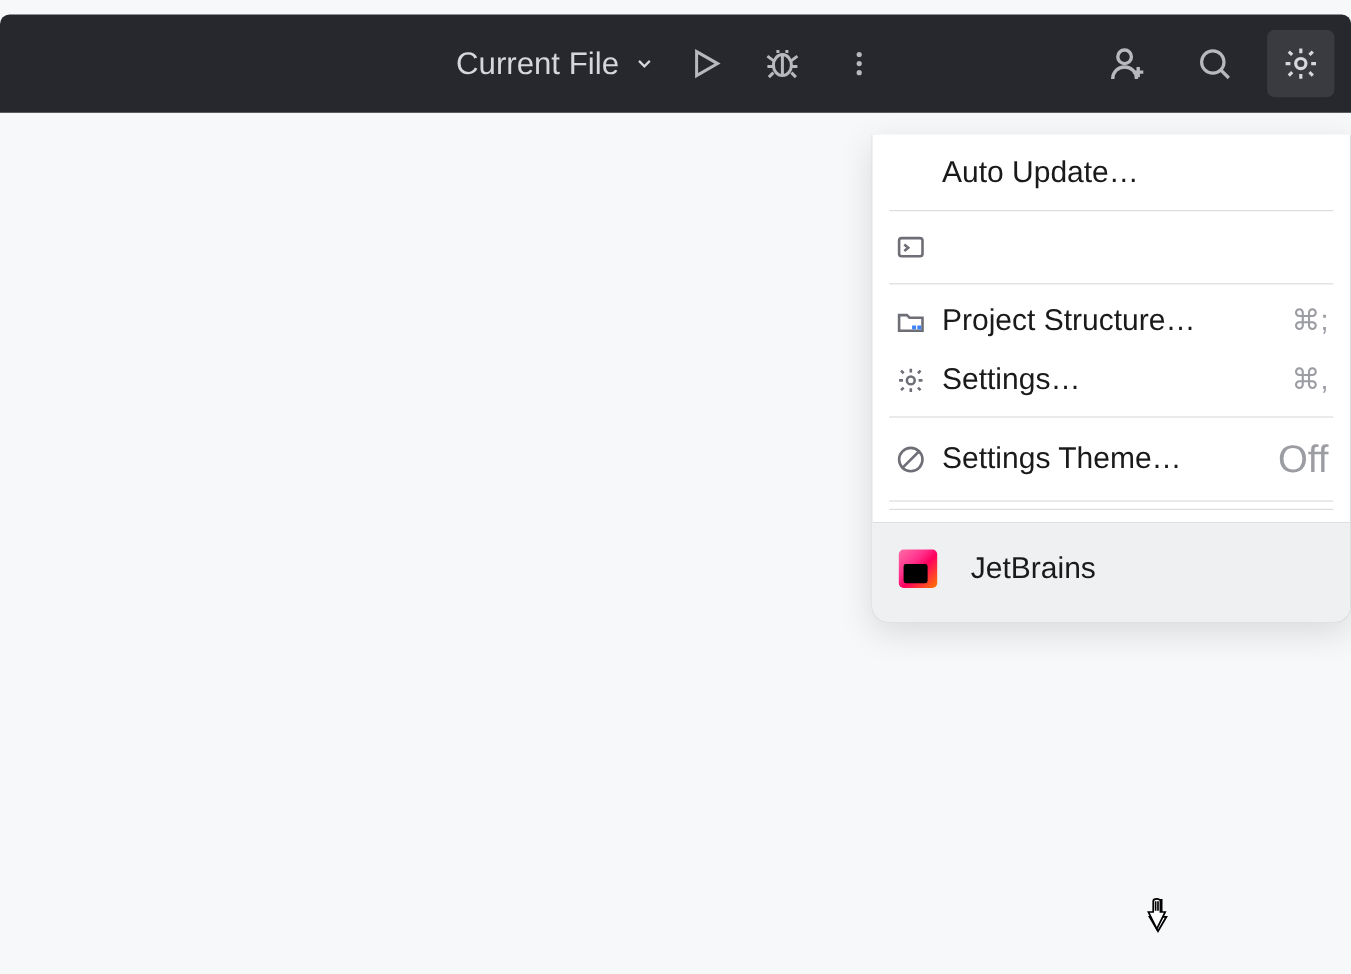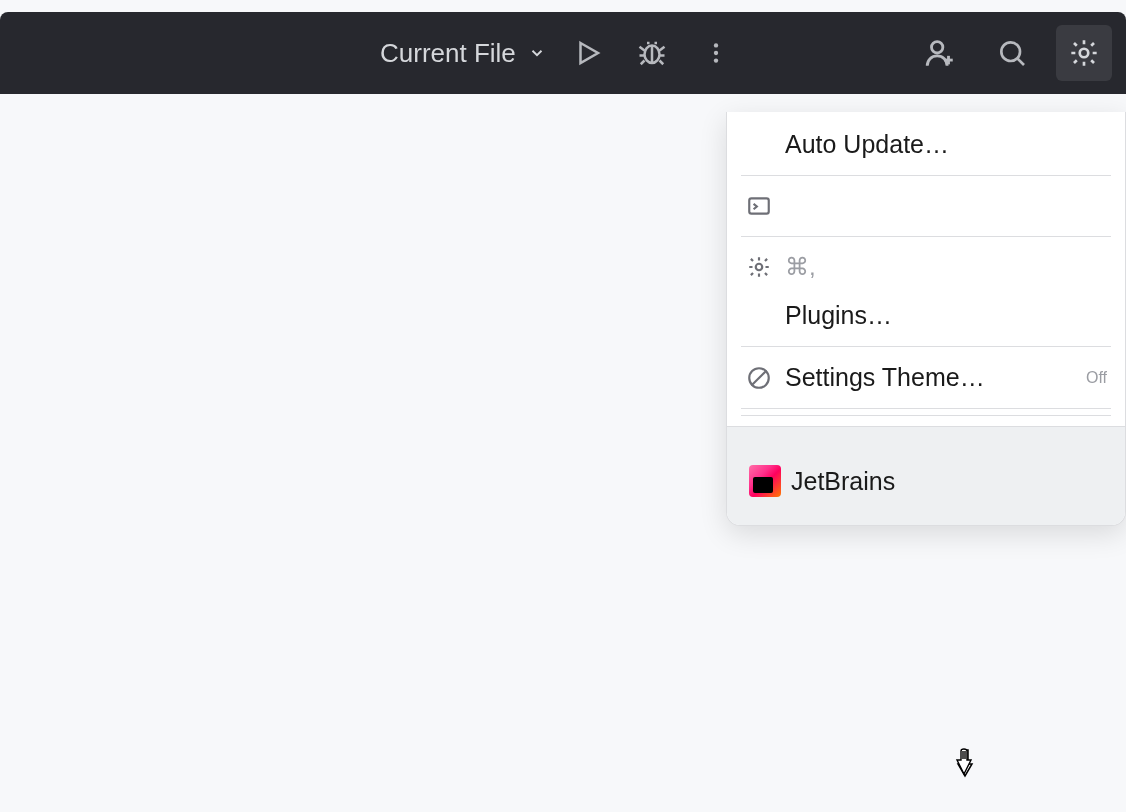--- a/index.html
+++ b/index.html
@@ -62,28 +62,28 @@
     display: flex;
     align-items: center;
     padding: 10px 18px 10px 18px;
     gap: 12px;
     cursor: pointer;
     min-height: 48px;
   }
   .menu-item .mi-icon { width: 28px; height: 28px; flex: 0 0 28px; display:flex; align-items:center; justify-content:center; color:#6e6f76; }
   .menu-item .mi-icon.blank { visibility: hidden; }
   .menu-item .mi-label { flex: 1; white-space: nowrap; }
-  .menu-item .mi-suffix { color: #9b9da3; font-size: 16px; margin-left: 8px; }
+  .menu-item .mi-suffix { color: #9b9da3; font-size: 32px; margin-left: 8px; }
   .menu-item .mi-shortcut { color: #9b9da3; font-size: 24px; font-family: -apple-system, "Segoe UI", sans-serif; }
   .menu-sep { height: 1px; background: #dcdde0; margin: 6px 14px; }
 
   .menu-footer-sep { height: 1px; background: #dcdde0; margin: 10px 0 0 0; }
   .menu-footer {
-    display: flex; align-items: center; gap: 10px;
-    padding: 38px 18px 28px 22px;
+    display: flex; align-items: center; gap: 28px;
+    padding: 22px 18px 28px 22px;
     background: #eef0f2;
     cursor: pointer;
   }
   .jb-logo {
     width: 32px; height: 32px; border-radius: 4px;
     background: linear-gradient(135deg, #ff6ea7 0%, #ff318c 35%, #ff005e 55%, #ff7a00 100%);
     position: relative;
   }
   .jb-logo::after {
     content: "";
@@ -183,35 +183,43 @@
     <span class="mi-icon">
       <svg width="26" height="26" viewBox="0 0 24 24" fill="none" stroke="currentColor" stroke-width="2">
           <rect x="3" y="5" width="18" height="14" rx="2"></rect>
           <polyline points="7 10 10 12.5 7 15"></polyline>
         </svg>
     </span>
   </div>
 
   <div class="menu-sep"></div>
 
+  <div class="menu-item">
+    <span class="mi-icon">
+      <svg width="26" height="26" viewBox="0 0 24 24" fill="none" stroke="currentColor" stroke-width="2">
+        <path d="M3 7h6l2 2h10v10H3z"></path>
+        <rect x="13" y="15" width="3" height="3" fill="#3b82f6" stroke="none"></rect>
+        <rect x="17" y="15" width="3" height="3" fill="#3b82f6" stroke="none"></rect>
+      </svg>
+    </span>
+    <span class="mi-label">Project Structure…</span>
+    <span class="mi-shortcut">⌘;</span>
+  </div>
 
   <div class="menu-item">
     <span class="mi-icon">
       <svg width="26" height="26" viewBox="0 0 24 24" fill="none" stroke="currentColor" stroke-width="2">
           <circle cx="12" cy="12" r="3"></circle>
           <path d="M12 3v3M12 18v3M4.5 4.5l2 2M17.5 17.5l2 2M3 12h3M18 12h3M4.5 19.5l2-2M17.5 6.5l2-2"></path>
         </svg>
     </span>
+    <span class="mi-label">Settings…</span>
     <span class="mi-shortcut">⌘,</span>
   </div>
 
-  <div class="menu-item">
-    <span class="mi-icon blank"></span>
-    <span class="mi-label">Plugins…</span>
-  </div>
 
   <div class="menu-sep"></div>
 
   <div class="menu-item">
     <span class="mi-icon">
       <svg width="26" height="26" viewBox="0 0 24 24" fill="none" stroke="currentColor" stroke-width="2">
           <circle cx="12" cy="12" r="9"></circle>
           <line x1="5" y1="19" x2="19" y2="5"></line>
         </svg>
     </span>

